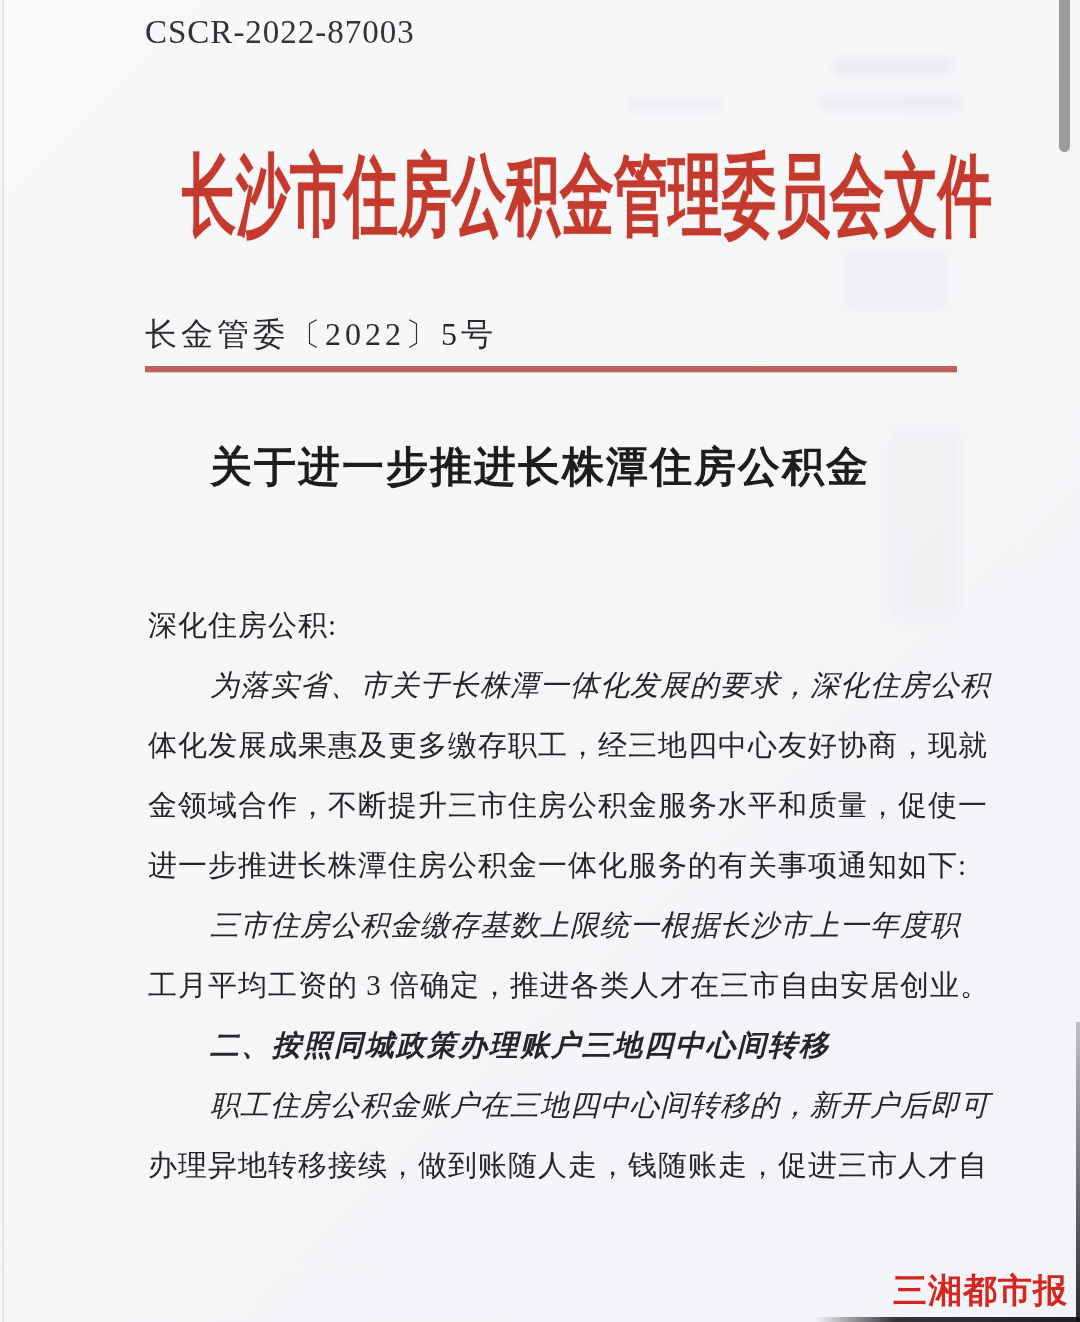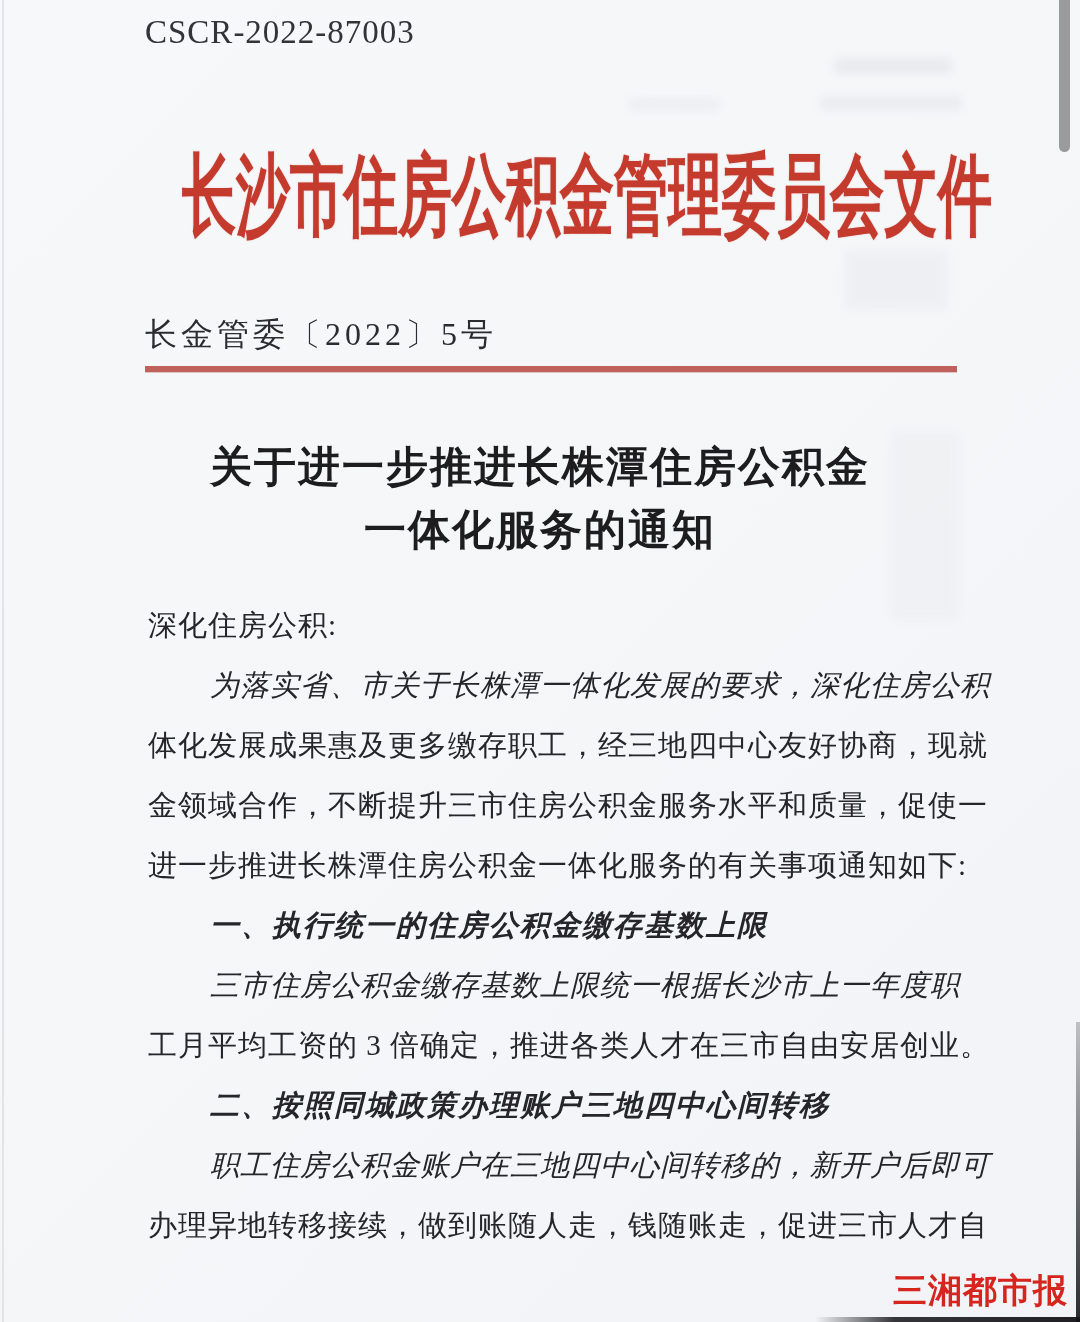--- a/index.html
+++ b/index.html
@@ -110,30 +110,28 @@
   <div class="masthead">
     <span class="masthead-text">长沙市住房公积金管理委员会文件</span>
   </div>
 
   <div class="doc-number">长金管委〔2022〕5号</div>
 
   <div class="red-rule"></div>
 
   <div class="doc-title">
     <div>关于进一步推进长株潭住房公积金</div>
-    <div>一体化服务的通知</div>
   </div>
 
   <div class="text-block">
     <div class="text-line">深化住房公积:</div>
     <div class="text-line indent">为落实省、市关于长株潭一体化发展的要求，深化住房公积</div>
     <div class="text-line">体化发展成果惠及更多缴存职工，经三地四中心友好协商，现就</div>
     <div class="text-line">金领域合作，不断提升三市住房公积金服务水平和质量，促使一</div>
     <div class="text-line">进一步推进长株潭住房公积金一体化服务的有关事项通知如下:</div>
-    <div class="text-line indent bold">一、执行统一的住房公积金缴存基数上限</div>
     <div class="text-line indent">三市住房公积金缴存基数上限统一根据长沙市上一年度职</div>
     <div class="text-line">工月平均工资的 3 倍确定，推进各类人才在三市自由安居创业。</div>
     <div class="text-line indent bold">二、按照同城政策办理账户三地四中心间转移</div>
     <div class="text-line indent">职工住房公积金账户在三地四中心间转移的，新开户后即可</div>
     <div class="text-line">办理异地转移接续，做到账随人走，钱随账走，促进三市人才自</div>
   </div>
 
   <div class="watermark">三湘都市报</div>
 
   <div class="scroll-thumb"></div>

